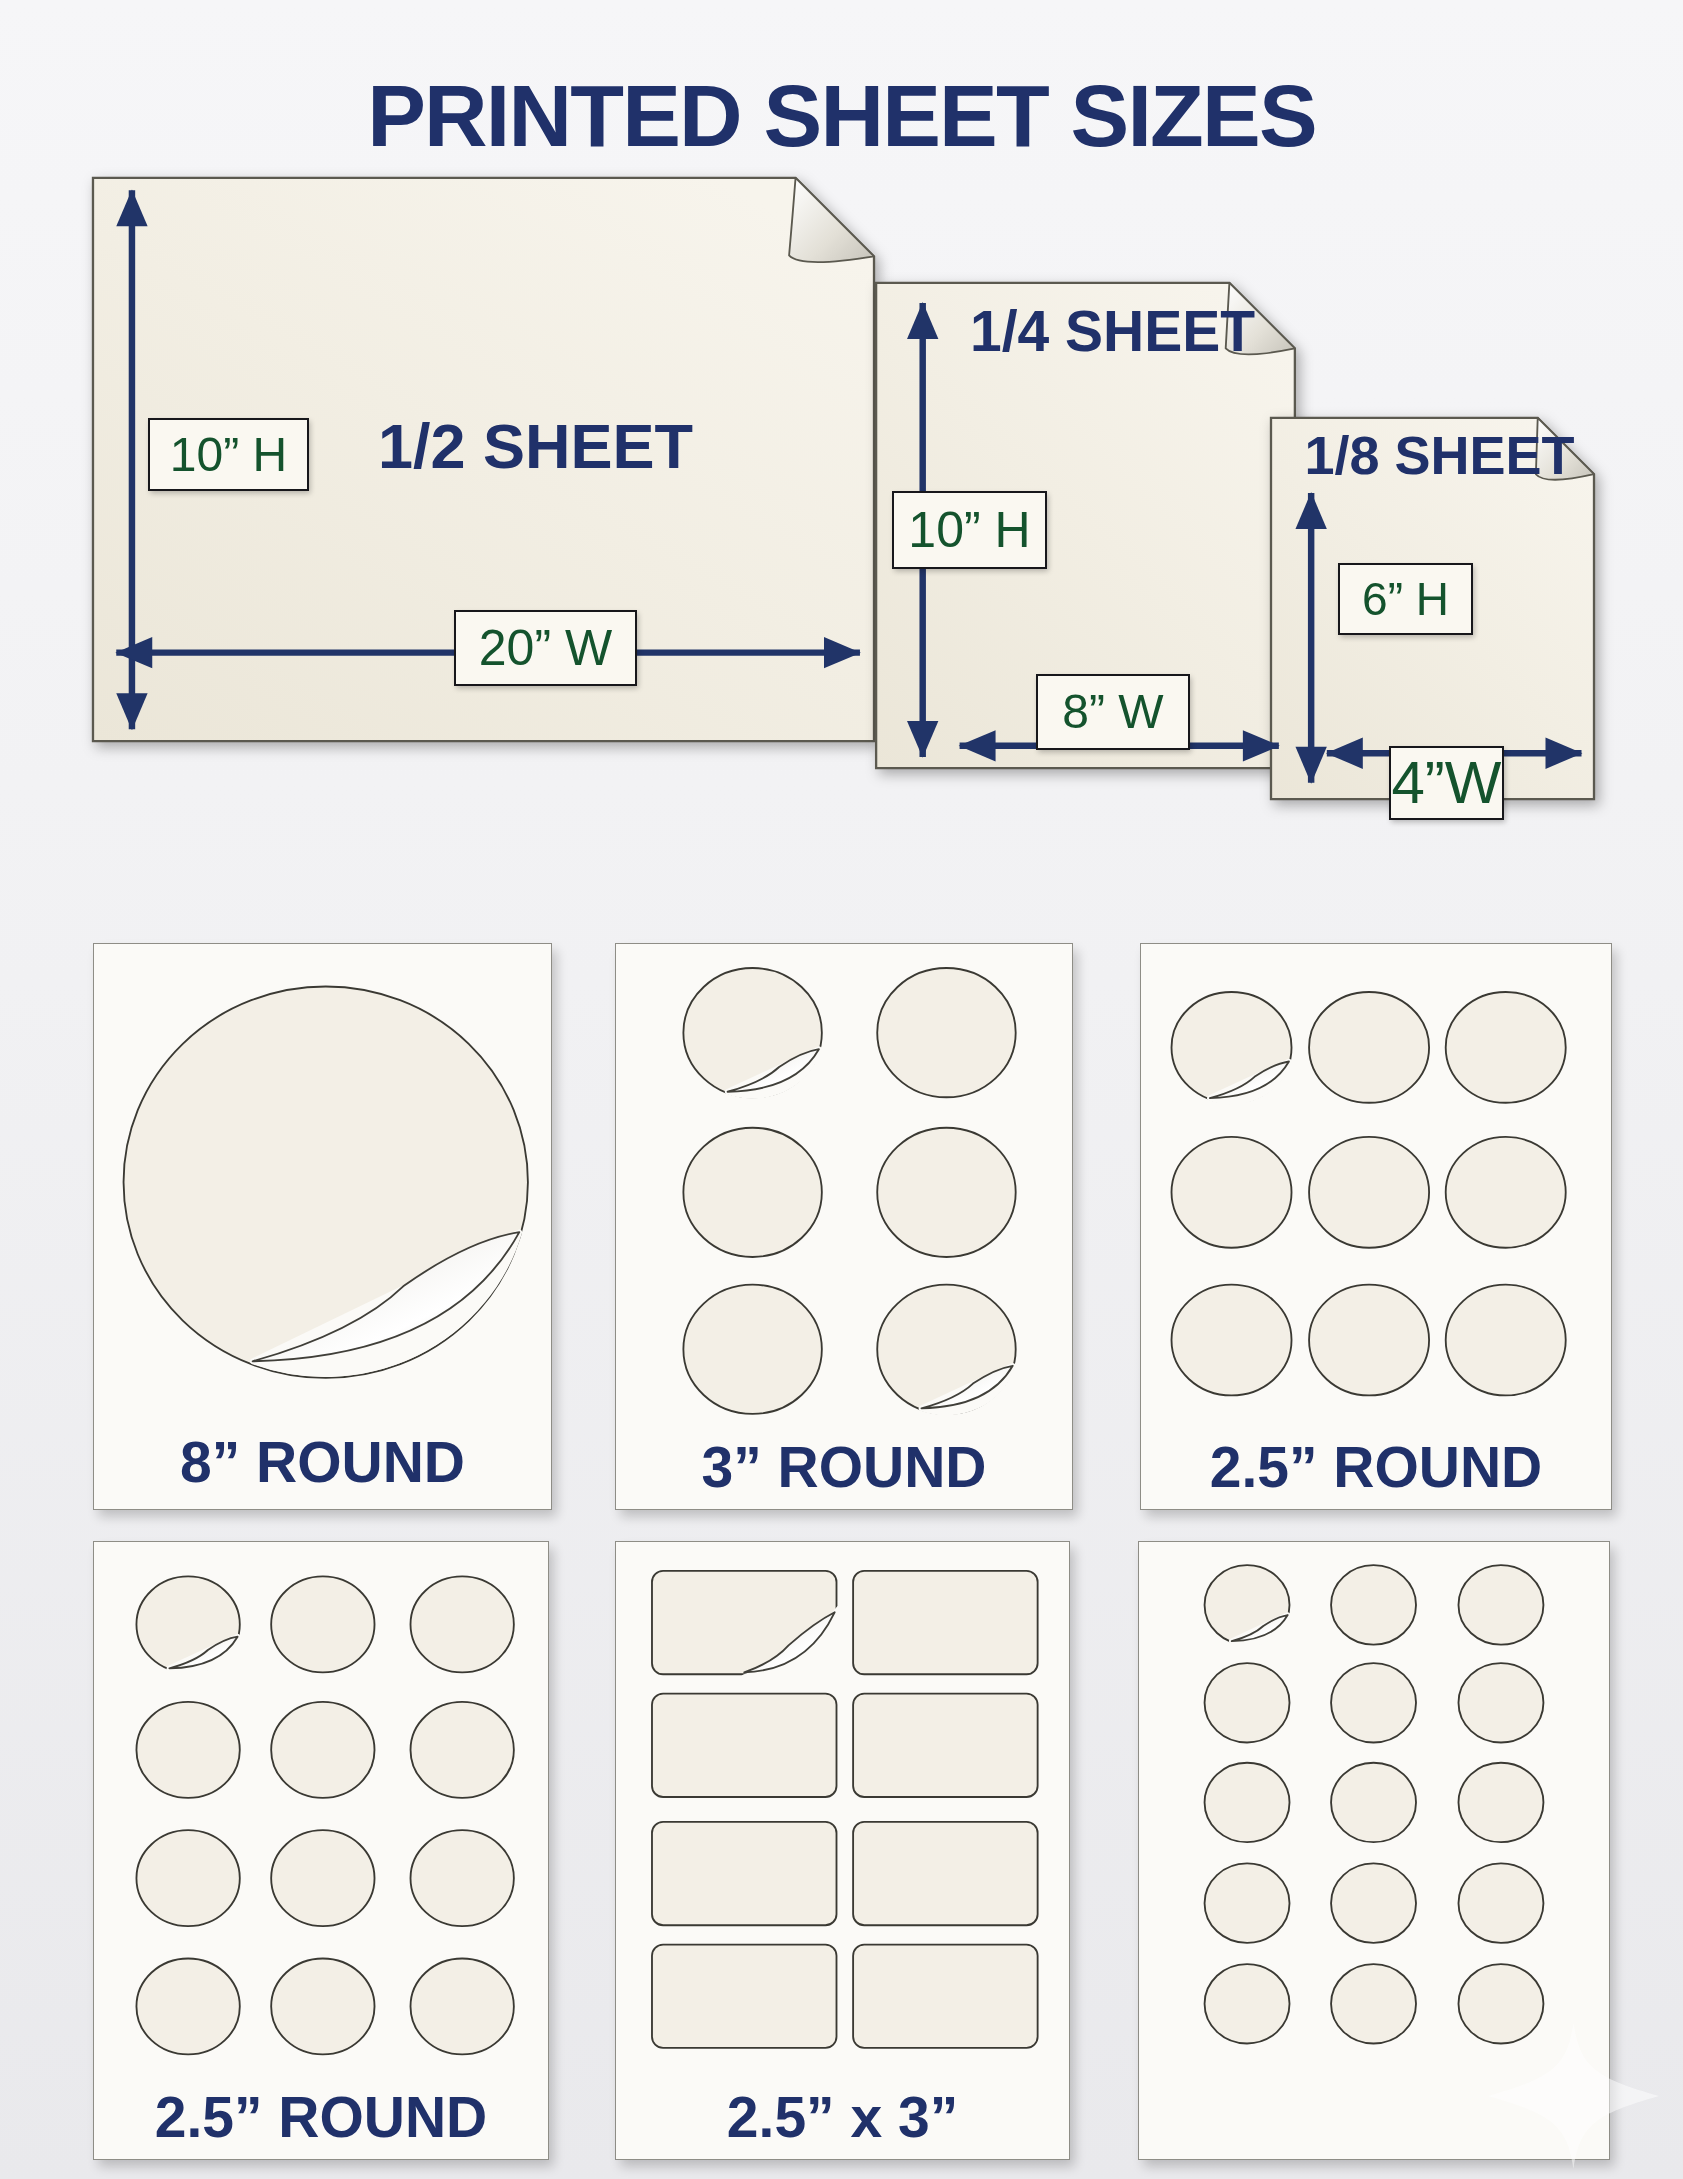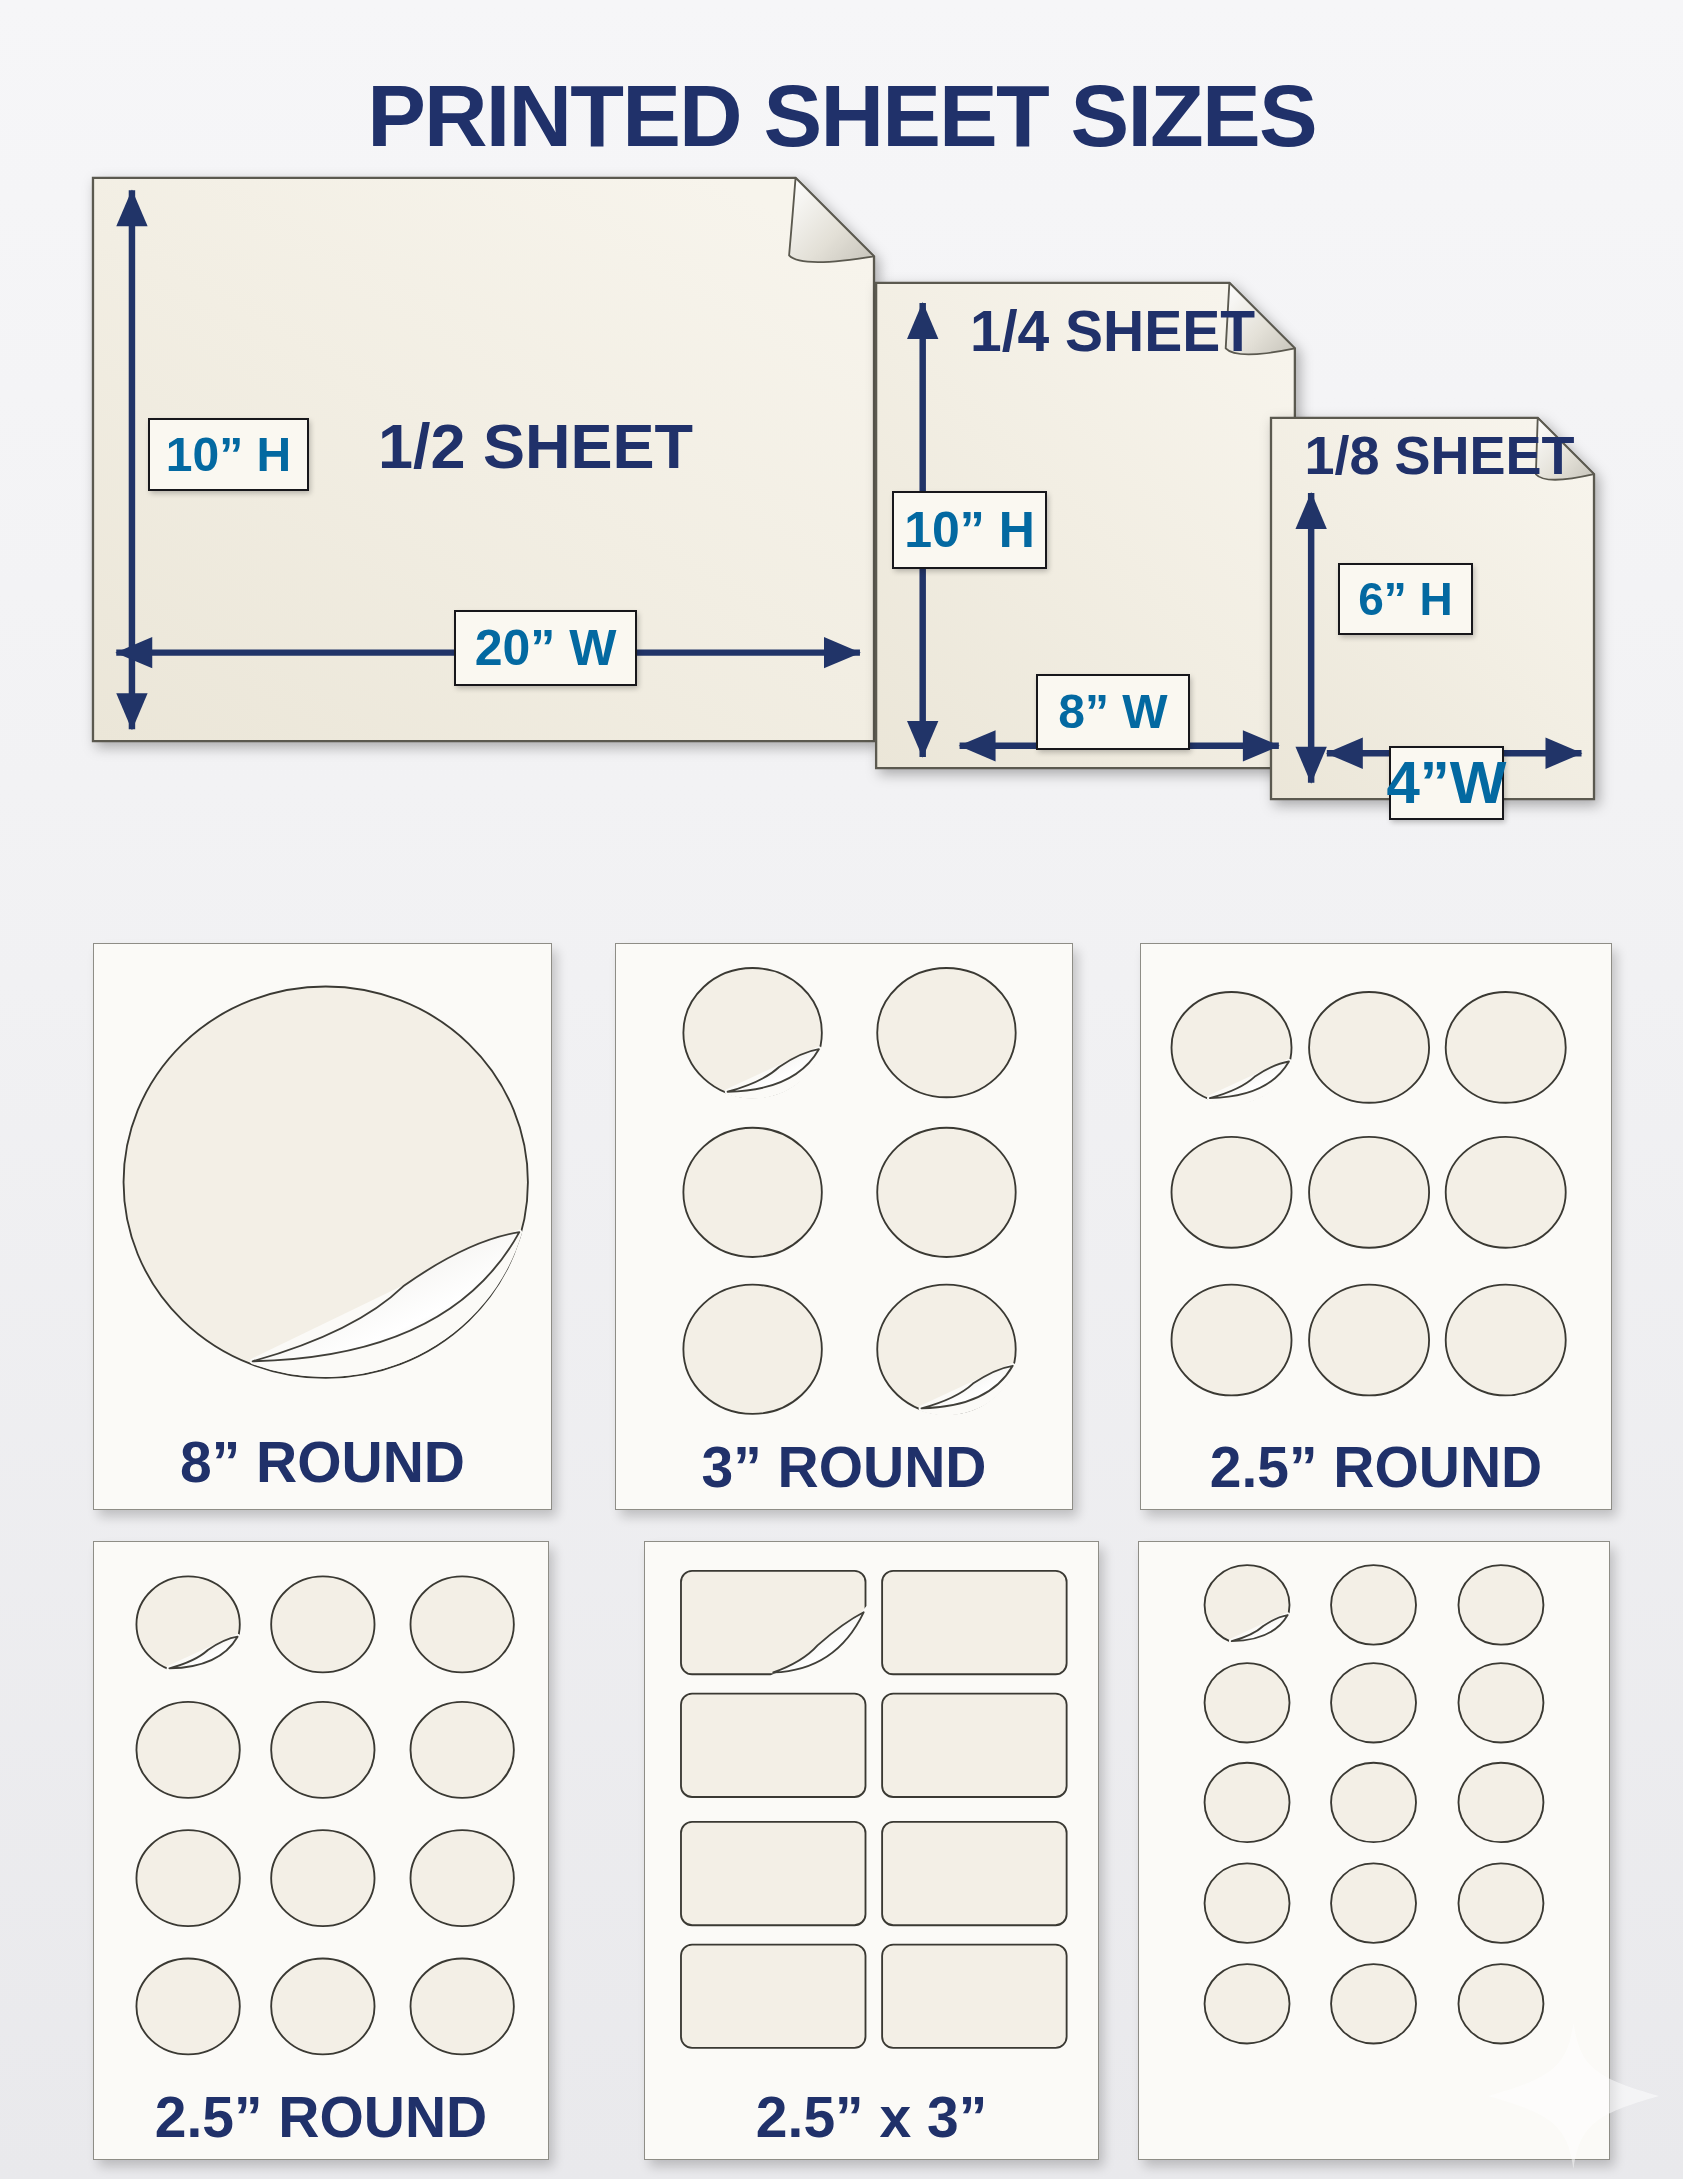--- a/index.html
+++ b/index.html
@@ -26,40 +26,40 @@
   }
   .name-half{left:314px;top:415px;width:443px;font-size:63px;}
   .name-quarter{left:930px;top:303px;width:365px;font-size:57px;}
   .name-eighth{left:1287px;top:428px;width:305px;font-size:54px;}
   .dims{position:absolute;left:0;top:0;z-index:20;pointer-events:none;}
   .dim-line{stroke:#213468;stroke-width:7;}
   .dim-label{
     position:absolute;z-index:40;
     background:#faf8f1;border:2.8px solid #17171b;
     display:flex;align-items:center;justify-content:center;
-    font-weight:bold;color:#0369a1;line-height:1;
+    font-weight:normal;color:#14532d;line-height:1;
     box-shadow:1.8px 2.8px 5.5px rgba(0,0,0,0.25);
   }
   .lb-half-h  {left:148px; top:418px; width:157px;height:69px;font-size:48px;}
   .lb-half-w  {left:454px; top:610px; width:179px;height:72px;font-size:50px;}
   .lb-quart-h {left:892px; top:491px; width:151px;height:74px;font-size:50px;}
   .lb-quart-w {left:1036px;top:674px; width:150px;height:72px;font-size:48px;}
   .lb-eighth-h{left:1310px;top:563px; width:131px;height:68px;font-size:46px;margin-left:28px;}
   .lb-eighth-w{left:1389px;top:746px; width:111px;height:70px;font-size:60px;}
   
   .panel{
     position:absolute;background:#fbfaf7;
     border:1.8px solid #8e8d86;
     box-shadow:4.6px 6.5px 11px rgba(0,0,0,0.20);
   }
   .p-a{left:93px; top:943px;width:457px;height:565px;}
   .p-b{left:615px; top:943px;width:456px;height:565px;}
   .p-c{left:1140px;top:943px;width:470px;height:565px;}
   .p-d{left:93px; top:1541px;width:454px;height:617px;}
-  .p-e{left:615px; top:1541px;width:453px;height:617px;margin-left:29px;}
+  .p-e{left:615px; top:1541px;width:453px;height:617px;}
   .p-f{left:1138px;top:1541px;width:470px;height:617px;}
   .stickers{position:absolute;inset:0;}
   .panel-label{
     position:absolute;left:0;right:0;bottom:13px;
     text-align:center;font-weight:bold;font-size:57px;
     color:#20316a;line-height:1;
   }
   .stk{fill:#f3efe6;stroke:#3a3933;stroke-width:2;}
   .cov{fill:#fbfaf7;stroke:#fbfaf7;stroke-width:6;stroke-linejoin:round;}
   .flap{fill:url(#peel-grad);stroke:#403f39;stroke-width:2;stroke-linejoin:round;}

